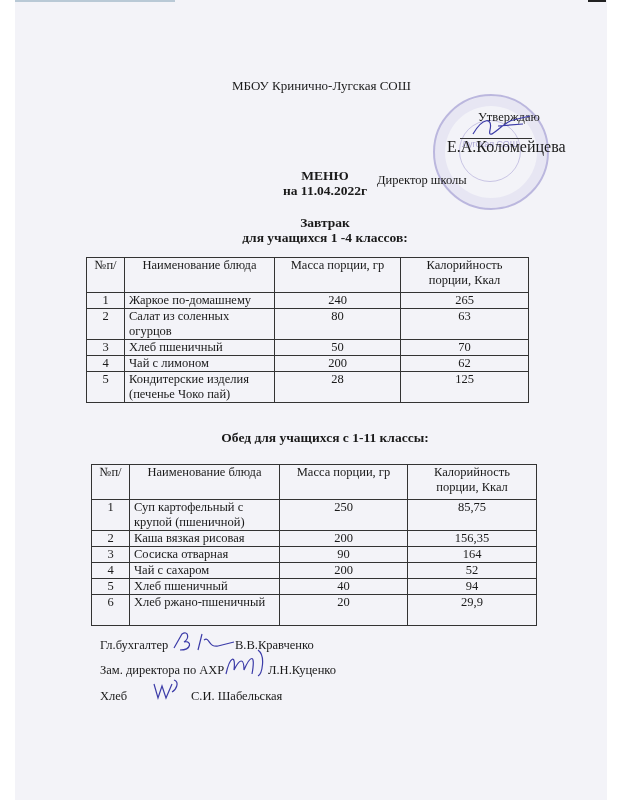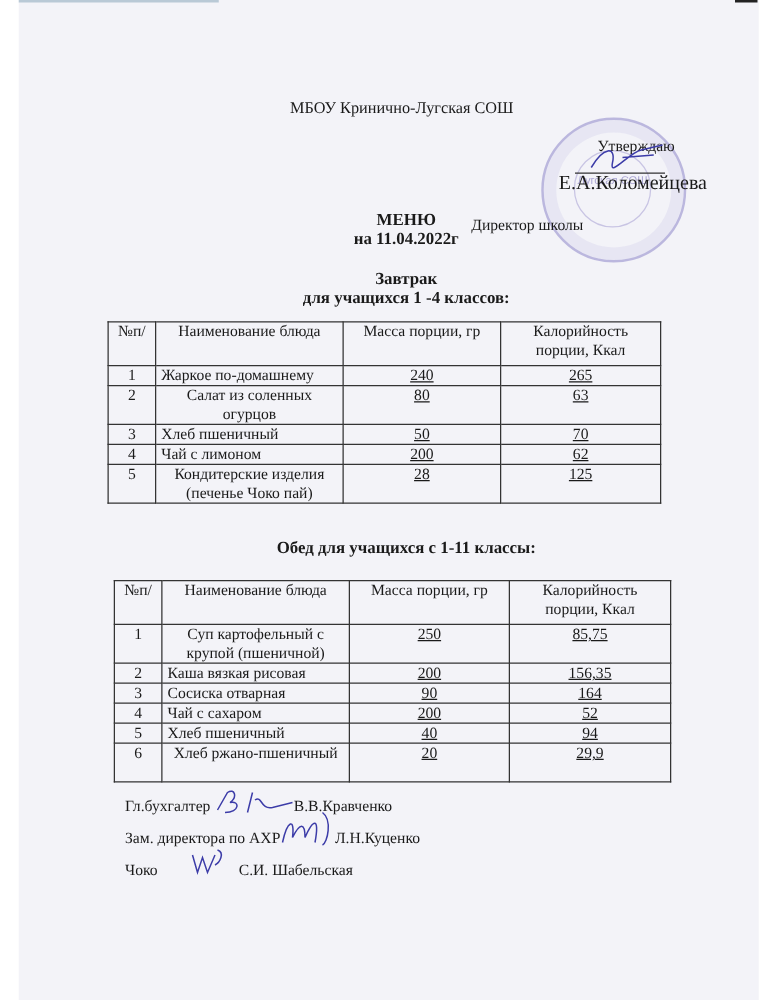--- a/index.html
+++ b/index.html
@@ -42,29 +42,29 @@
   .lunch-title { top: 430px; }
 
   table.menu {
     position: absolute; border-collapse: collapse;
     font-size: 12.5px; line-height: 15px;
   }
   table.menu td {
     border: 1px solid #333; padding: 0 4px; vertical-align: top;
   }
   table.menu td.num { text-align: center; }
-  table.menu td.val { text-align: center; text-decoration: underline; }
+  table.menu td.val { text-align: center; }
   table.menu tr.hdr td { text-align: center; height: 34px; }
   table.menu tr.hdr td.name { text-align: center; }
   .t1 { left: 86px; top: 257px; }
   .t2 { left: 91px; top: 464px; }
   .t1 col.c1 { width: 38px; } .t1 col.c2 { width: 150px; } .t1 col.c3 { width: 126px; } .t1 col.c4 { width: 128px; }
   .t2 col.c1 { width: 38px; } .t2 col.c2 { width: 150px; } .t2 col.c3 { width: 128px; } .t2 col.c4 { width: 129px; }
   tr.r1 td { height: 14px; }
-  tr.r2 td { height: 30px; text-align: center; }
+  tr.r2 td { height: 30px; }
 
   .sig { font-size: 12.5px; }
   .sig1-label { left: 100px; top: 638px; }
   .sig1-name { left: 235px; top: 638px; }
   .sig2-label { left: 100px; top: 663px; }
   .sig2-name { left: 268px; top: 663px; }
   .sig3-label { left: 100px; top: 689px; }
   .sig3-name { left: 191px; top: 689px; }
   .scribble { position: absolute; }
 </style>
@@ -204,17 +204,17 @@
   <path d="M6 20 L14 6 C20 2, 22 10, 16 14 C24 12, 24 22, 12 22 M34 6 L30 22 M36 12 C42 8, 40 20, 50 18 L66 14" fill="none" stroke="#3c3ca8" stroke-width="1.2"></path>
 </svg>
 <div class="abs sig sig1-name">В.В.Кравченко</div>
 
 <div class="abs sig sig2-label">Зам. директора по АХР</div>
 <svg class="scribble" style="left:222px;top:646px;" width="50" height="34">
   <path d="M4 28 C8 10, 14 8, 12 24 C18 12, 22 12, 22 24 C28 10, 34 6, 30 28 M36 4 C44 10, 40 28, 36 30" fill="none" stroke="#3c3ca8" stroke-width="1.2"></path>
 </svg>
 <div class="abs sig sig2-name">Л.Н.Куценко</div>
 
-<div class="abs sig sig3-label">Чоко</div>
+<div class="abs sig sig3-label">Хлеб</div>
 <svg class="scribble" style="left:150px;top:676px;" width="34" height="28">
   <path d="M4 8 L8 22 L12 10 L16 22 L22 8 M24 4 C30 6, 26 14, 22 16" fill="none" stroke="#3c3ca8" stroke-width="1.2"></path>
 </svg>
 <div class="abs sig sig3-name">С.И. Шабельская</div>
 
 </body></html>

